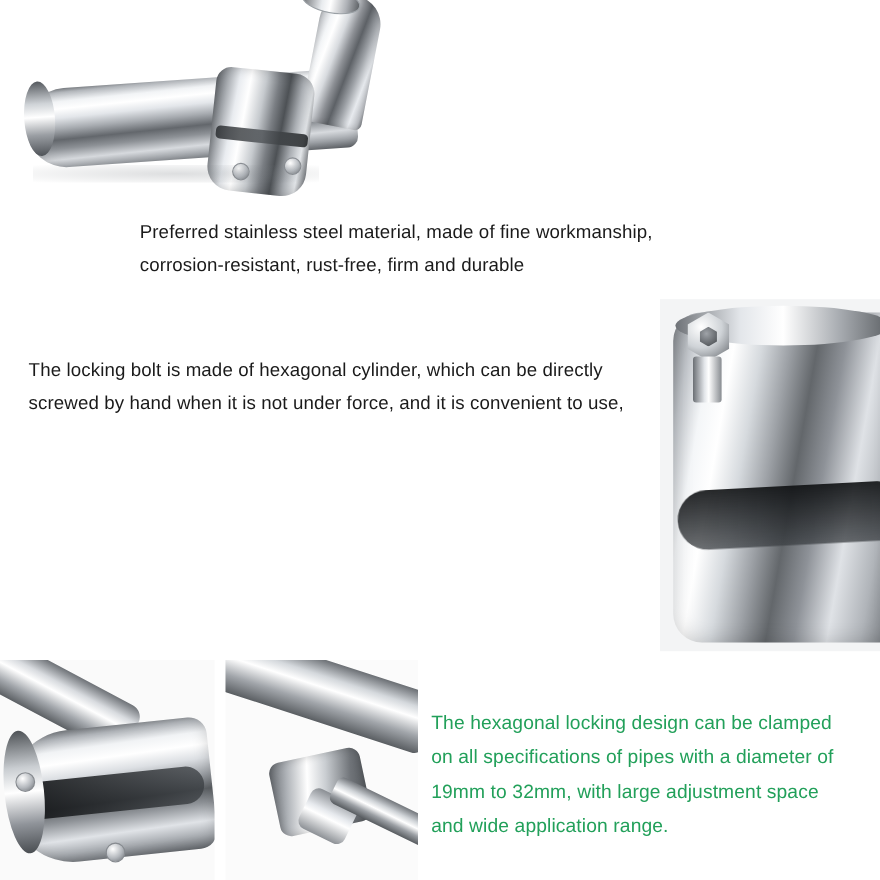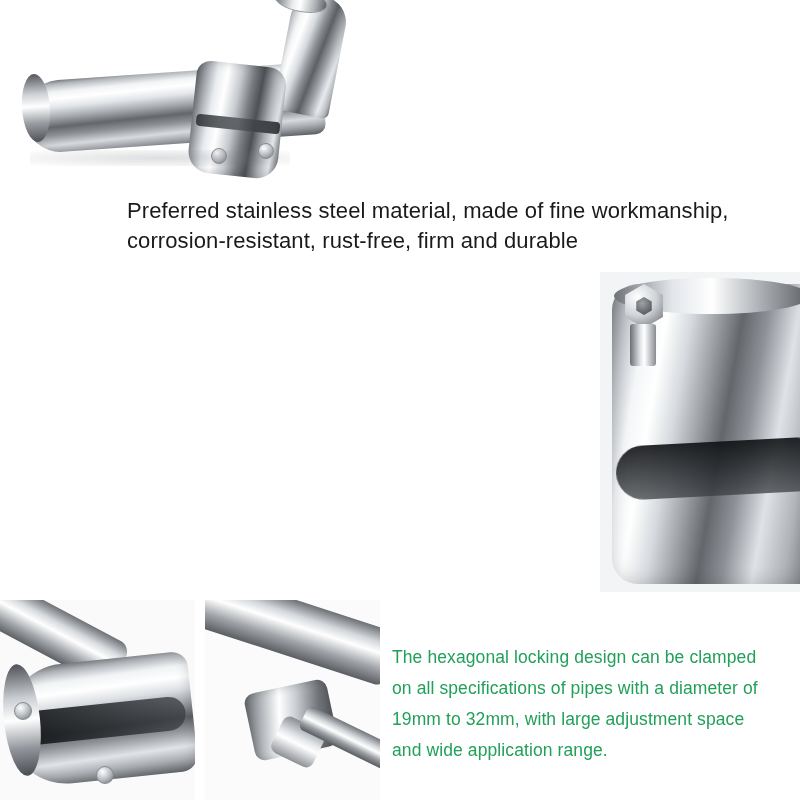--- a/index.html
+++ b/index.html
@@ -17,21 +17,21 @@
     position: relative;
     width: 800px;
     height: 800px;
     background: #ffffff;
   }
 
   
   .txt {
     position: absolute;
     color: #1a1a1a;
-    font-size: 22px;
+    font-size: 17px;
     line-height: 30px;
     letter-spacing: 0.1px;
     white-space: pre-line;
   }
   .txt.green {
     color: #22a05a;
     font-size: 17.5px;
     line-height: 31px;
   }
 
@@ -352,20 +352,22 @@
 
   <div class="photo" id="photo-right">
     <div class="body"></div>
     <div class="topcap"></div>
     <div class="dark-band"></div>
     <div class="hexbolt"></div>
     <div class="shaft"></div>
     <div class="hexhole"></div>
   </div>
 
+  <div class="txt" style="left:26px; top:322px; width:590px;">The locking bolt is made of hexagonal cylinder, which can be directly
+screwed by hand when it is not under force, and it is convenient to use,</div>
 
 
   <div class="photo" id="photo-bl">
     <div class="arm"></div>
     <div class="cyl"></div>
     <div class="dark-band2"></div>
     <div class="endcap"></div>
     <div class="sbolt s1"></div>
     <div class="sbolt s2"></div>
   </div>

